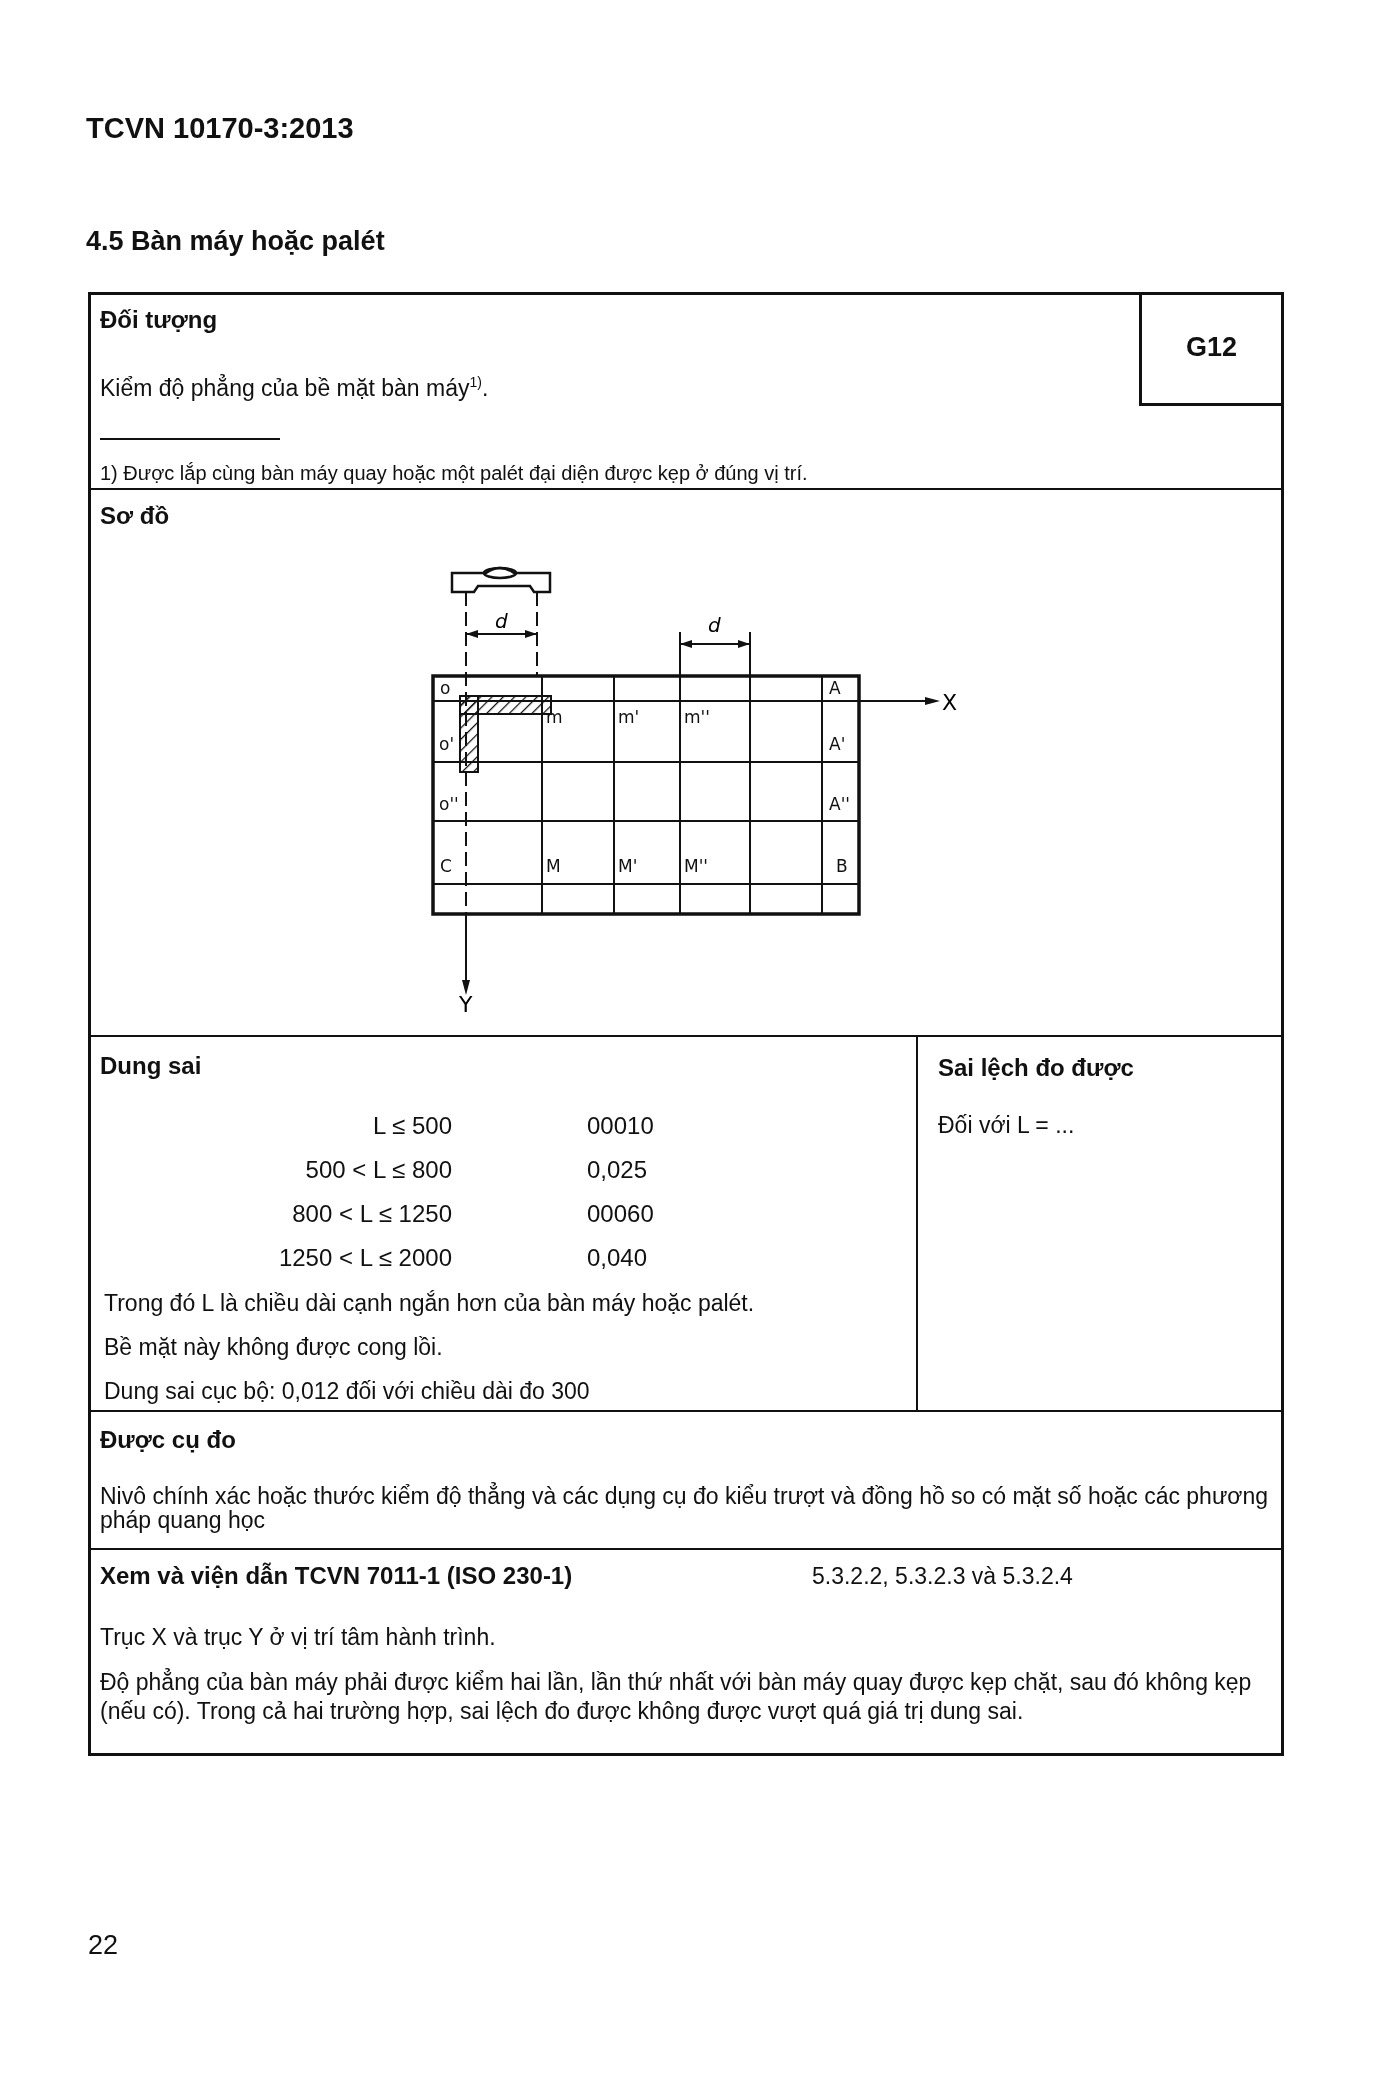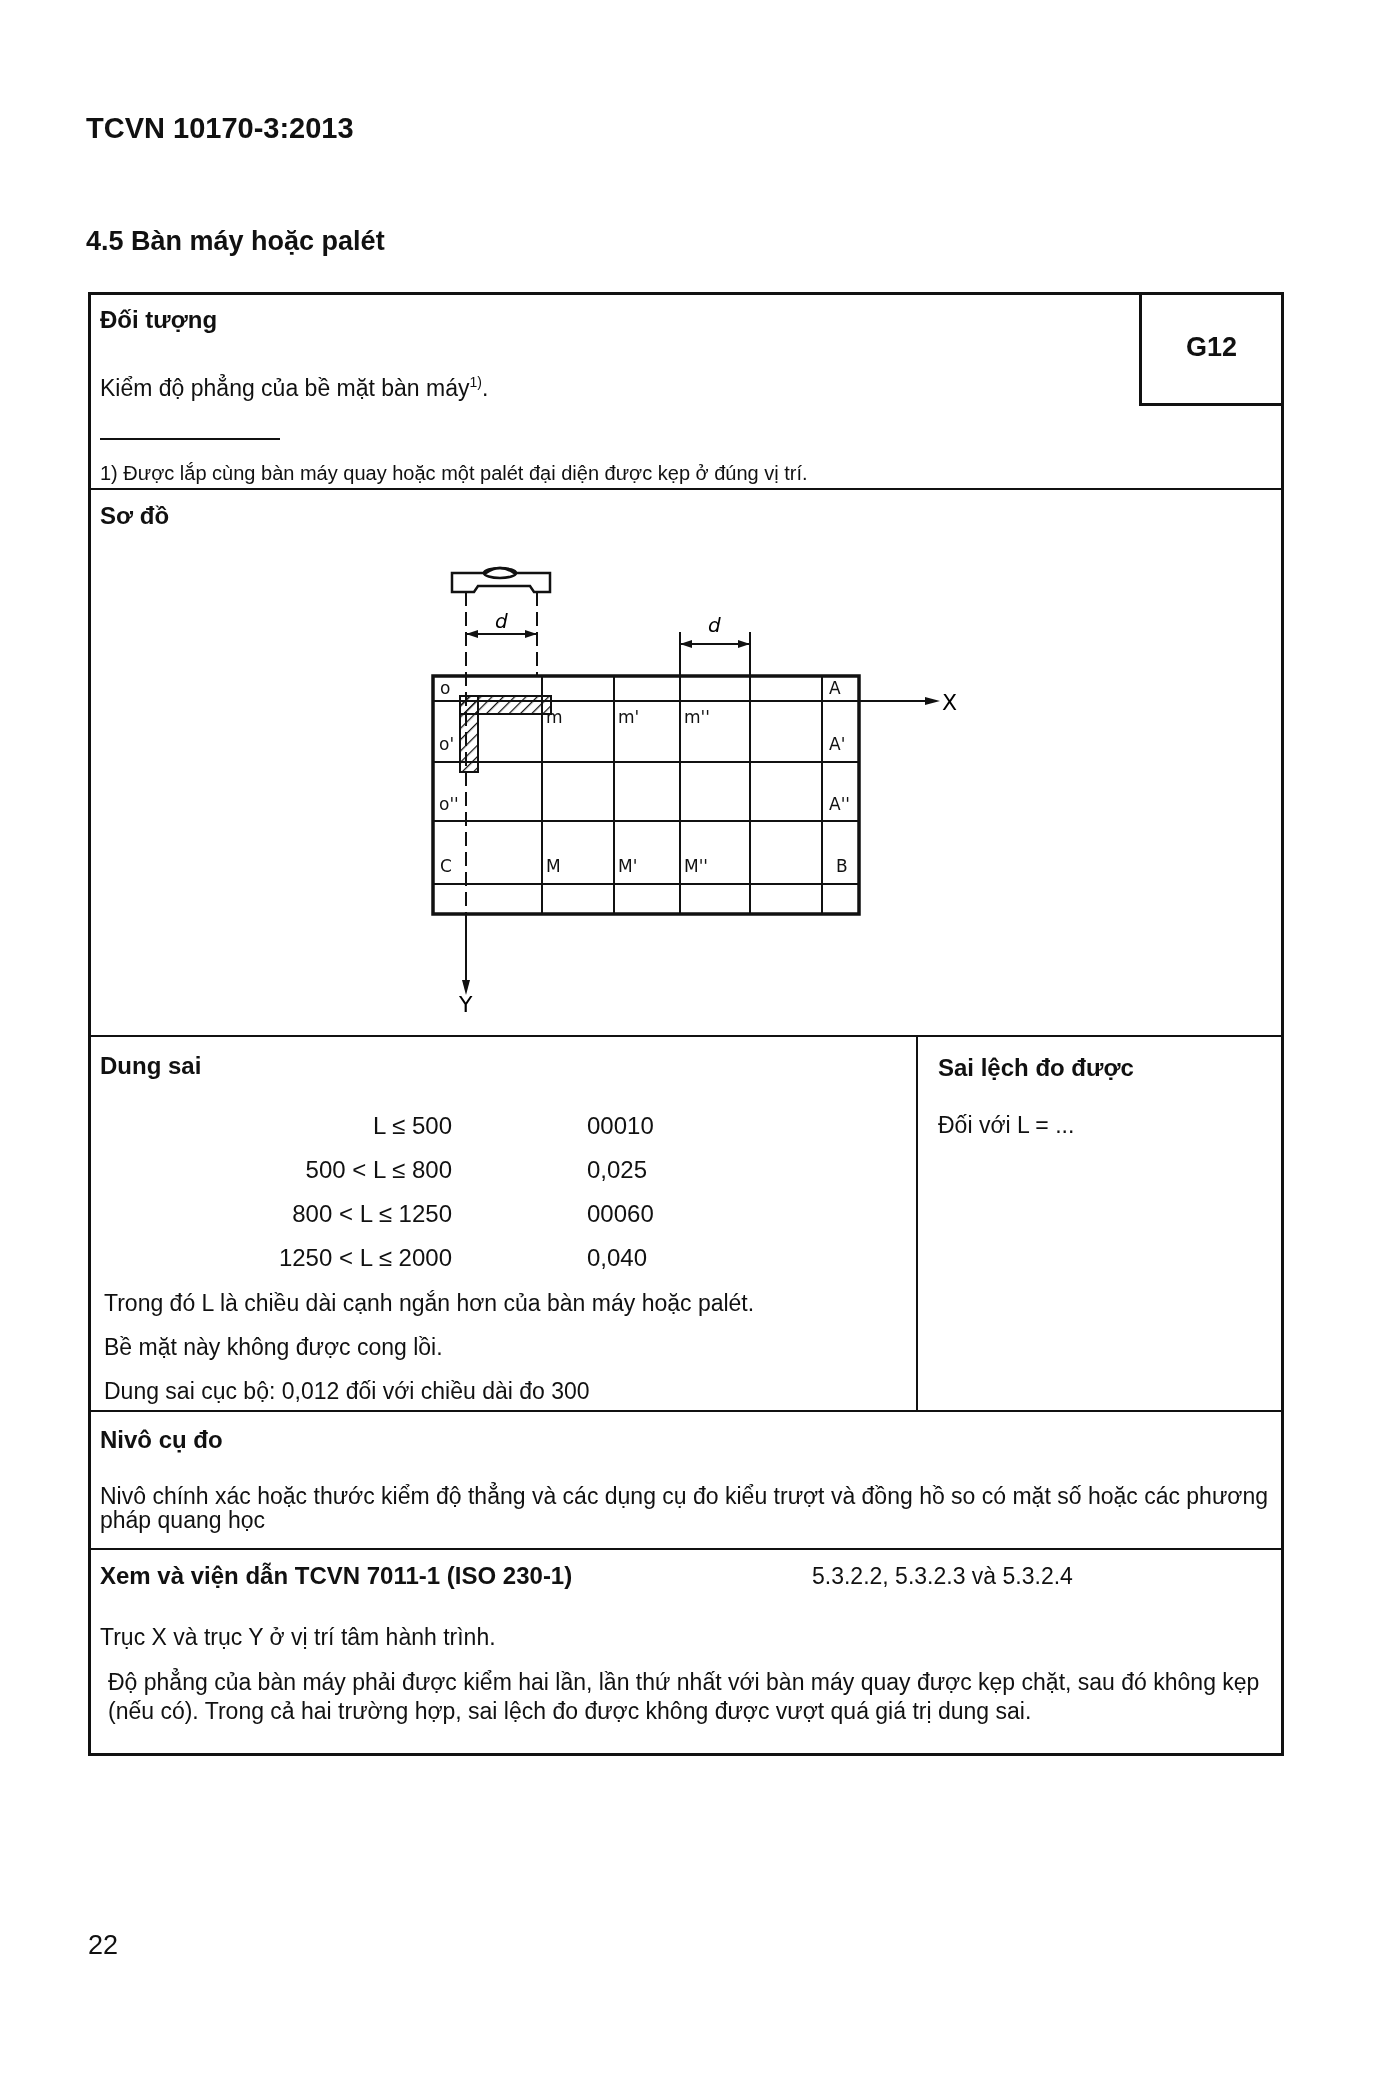--- a/index.html
+++ b/index.html
@@ -134,23 +134,23 @@
   </div>
 <div class="abs txt" style="left:104px;top:1290px;">Trong đó L là chiều dài cạnh ngắn hơn của bàn máy hoặc palét.</div>
 <div class="abs txt" style="left:104px;top:1334px;">Bề mặt này không được cong lồi.</div>
 <div class="abs txt" style="left:104px;top:1378px;">Dung sai cục bộ: 0,012 đối với chiều dài đo 300</div>
 
 <div class="abs h-bold" style="left:938px;top:1054px;">Sai lệch đo được</div>
 <div class="abs txt" style="left:938px;top:1112px;">Đối với L = ...</div>
 
 <div class="hline" style="left:88px;top:1410px;width:1196px;"></div>
 
-<div class="abs h-bold" style="left:100px;top:1426px;">Nivô cụ đo</div>
+<div class="abs h-bold" style="left:100px;top:1426px;">Được cụ đo</div>
 <div class="abs txt" style="left:100px;top:1484px;width:1176px;line-height:24px;">Nivô chính xác hoặc thước kiểm độ thẳng và các dụng cụ đo kiểu trượt và đồng hồ so có mặt số hoặc các phương pháp quang học</div>
 
 <div class="hline" style="left:88px;top:1548px;width:1196px;"></div>
 
 <div class="abs h-bold" style="left:100px;top:1562px;">Xem và viện dẫn TCVN 7011-1 (ISO 230-1)</div>
 <div class="abs txt" style="left:812px;top:1563px;">5.3.2.2, 5.3.2.3 và 5.3.2.4</div>
 <div class="abs txt" style="left:100px;top:1624px;">Trục X và trục Y ở vị trí tâm hành trình.</div>
-<div class="abs txt" style="left:100px;top:1668px;width:1176px;line-height:29px;margin-left:8px;">Độ phẳng của bàn máy phải được kiểm hai lần, lần thứ nhất với bàn máy quay được kẹp chặt, sau đó không kẹp (nếu có). Trong cả hai trường hợp, sai lệch đo được không được vượt quá giá trị dung sai.</div>
+<div class="abs txt" style="left:100px;top:1668px;width:1176px;line-height:29px;">Độ phẳng của bàn máy phải được kiểm hai lần, lần thứ nhất với bàn máy quay được kẹp chặt, sau đó không kẹp (nếu có). Trong cả hai trường hợp, sai lệch đo được không được vượt quá giá trị dung sai.</div>
 
 <div class="abs page-num">22</div>
 
 </body></html>

